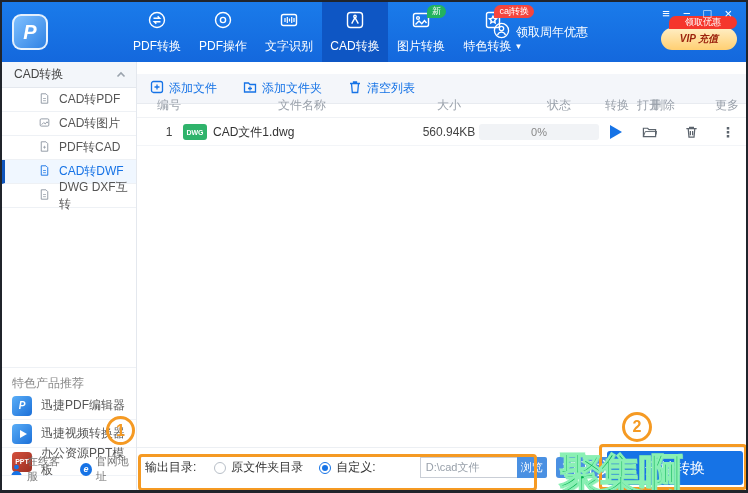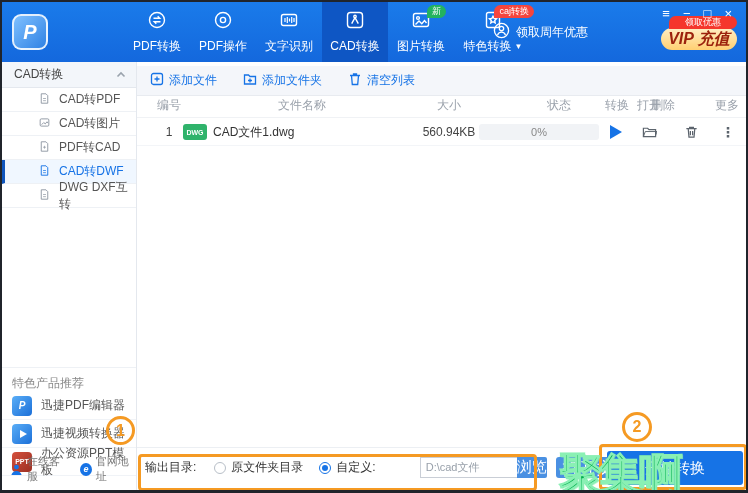--- a/index.html
+++ b/index.html
@@ -35,21 +35,21 @@
   .tab-caret { font-size:8px; }
 
   .promo { position:absolute; right:158px; top:0; height:60px; display:flex;
     align-items:center; gap:6px; color:#fff; font-size:12px; }
   .promo svg { width:17px; height:17px; stroke:#fff; fill:none; stroke-width:1.4; }
 
   .vip-wrap { position:absolute; right:9px; top:26px; width:76px; height:22px; }
   .vip-pill { width:76px; height:22px; border-radius:12px;
     background:linear-gradient(180deg,#ffeec4,#ffcf72);
     display:flex; align-items:center; justify-content:center;
-    color:#9c220d; font-size:16px; font-weight:bold; font-style:italic; cursor:pointer; }
+    color:#9c220d; font-size:10px; font-weight:bold; font-style:italic; cursor:pointer; }
   .vip-badge { position:absolute; top:-12px; right:0; background:#f5362c; color:#fff;
     font-size:9px; line-height:1; padding:2px 16px; border-radius:8px 8px 8px 0; }
 
   .win-controls { position:absolute; right:14px; top:4px; display:flex; gap:13px;
     color:#fff; font-size:13px; }
   .win-controls span { cursor:pointer; line-height:16px; }
 
   
   .sidebar { position:absolute; left:0; top:60px; width:135px; bottom:0;
     background:#fff; border-right:1px solid #e4e8ee; }
@@ -81,21 +81,21 @@
     font-size:11px; color:#777; align-items:center; }
   .sf-item { display:flex; align-items:center; gap:4px; cursor:pointer; }
   .sf-person { width:13px; height:13px; }
   .sf-person svg { width:13px; height:13px; fill:#1673e6; }
   .sf-e { width:13px; height:13px; border-radius:50%; background:#1673e6; color:#fff;
     font-size:9px; font-weight:bold; display:flex; align-items:center; justify-content:center;
     font-style:italic; }
 
   
   .main { position:absolute; left:135px; top:60px; right:0; bottom:0; background:#fff; }
-  .toolbar { position:absolute; left:0; right:0; top:4px; height:30px; background:#f4f6fa;
+  .toolbar { position:absolute; left:0; right:0; top:12px; height:30px; background:#f4f6fa;
     border-bottom:1px solid #e8ebf0; display:flex; align-items:center; gap:26px; padding-left:13px; }
   .tool-btn { display:flex; align-items:center; gap:5px; color:#1673e6; font-size:12px; cursor:pointer; }
   .tool-btn svg { width:14px; height:14px; stroke:#1673e6; fill:none; stroke-width:1.3; }
 
   .thead { position:absolute; left:0; right:0; top:30px; height:26px;
     border-bottom:1px solid #f0f2f5; font-size:12px; color:#9aa1ab; }
   .thead span, .cellc { position:absolute; width:60px; text-align:center; top:50%;
     transform:translateY(-50%); }
   .c-idx  { left:2px;  } .c-name { left:135px;} .c-size { left:282px;}
   .c-stat { left:392px;} .c-conv { left:450px;} .c-open { left:482px;}
@@ -123,21 +123,21 @@
   .ob-label { margin-right:18px; }
   .radio { width:12px; height:12px; border-radius:50%; border:1px solid #b8bfc8;
     background:#fff; margin-right:5px; flex:none; cursor:pointer; }
   .radio.checked { border-color:#1673e6; display:flex; align-items:center; justify-content:center; }
   .radio.checked::after { content:""; width:6px; height:6px; border-radius:50%; background:#1673e6; }
   .ob-opt1 { margin-right:16px; } .ob-opt2 { margin-right:8px; }
   .path-wrap { display:flex; align-items:stretch; height:21px;margin-left:36px; }
   .path-input { width:97px; height:21px; border:1px solid #c9ced6; border-right:none;
     font-size:11px; color:#98a0aa; padding:0 5px; outline:none;
     font-family:"Liberation Sans","DejaVu Sans",sans-serif; }
-  .browse-btn { width:30px; background:#4a90e2; color:#fff; font-size:15px; border:none;
+  .browse-btn { width:30px; background:#4a90e2; color:#fff; font-size:11px; border:none;
     border-radius:0 2px 2px 0; cursor:pointer; }
   .opendir-btn { margin-left:9px; height:21px; padding:0 7px; background:#4a90e2; color:#fff;
     font-size:17px; border:none; border-radius:3px; cursor:pointer; }
 
   .start-btn { position:absolute; left:605px; top:449px; width:136px; height:34px;
     background:#1673e6; color:#fff; font-size:15px; border:none; border-radius:3px;
     cursor:pointer; z-index:10; font-family:"Liberation Sans","DejaVu Sans",sans-serif; }
 
   
   .anno { position:absolute; border:3px solid #f59a23; pointer-events:none; z-index:50; }

